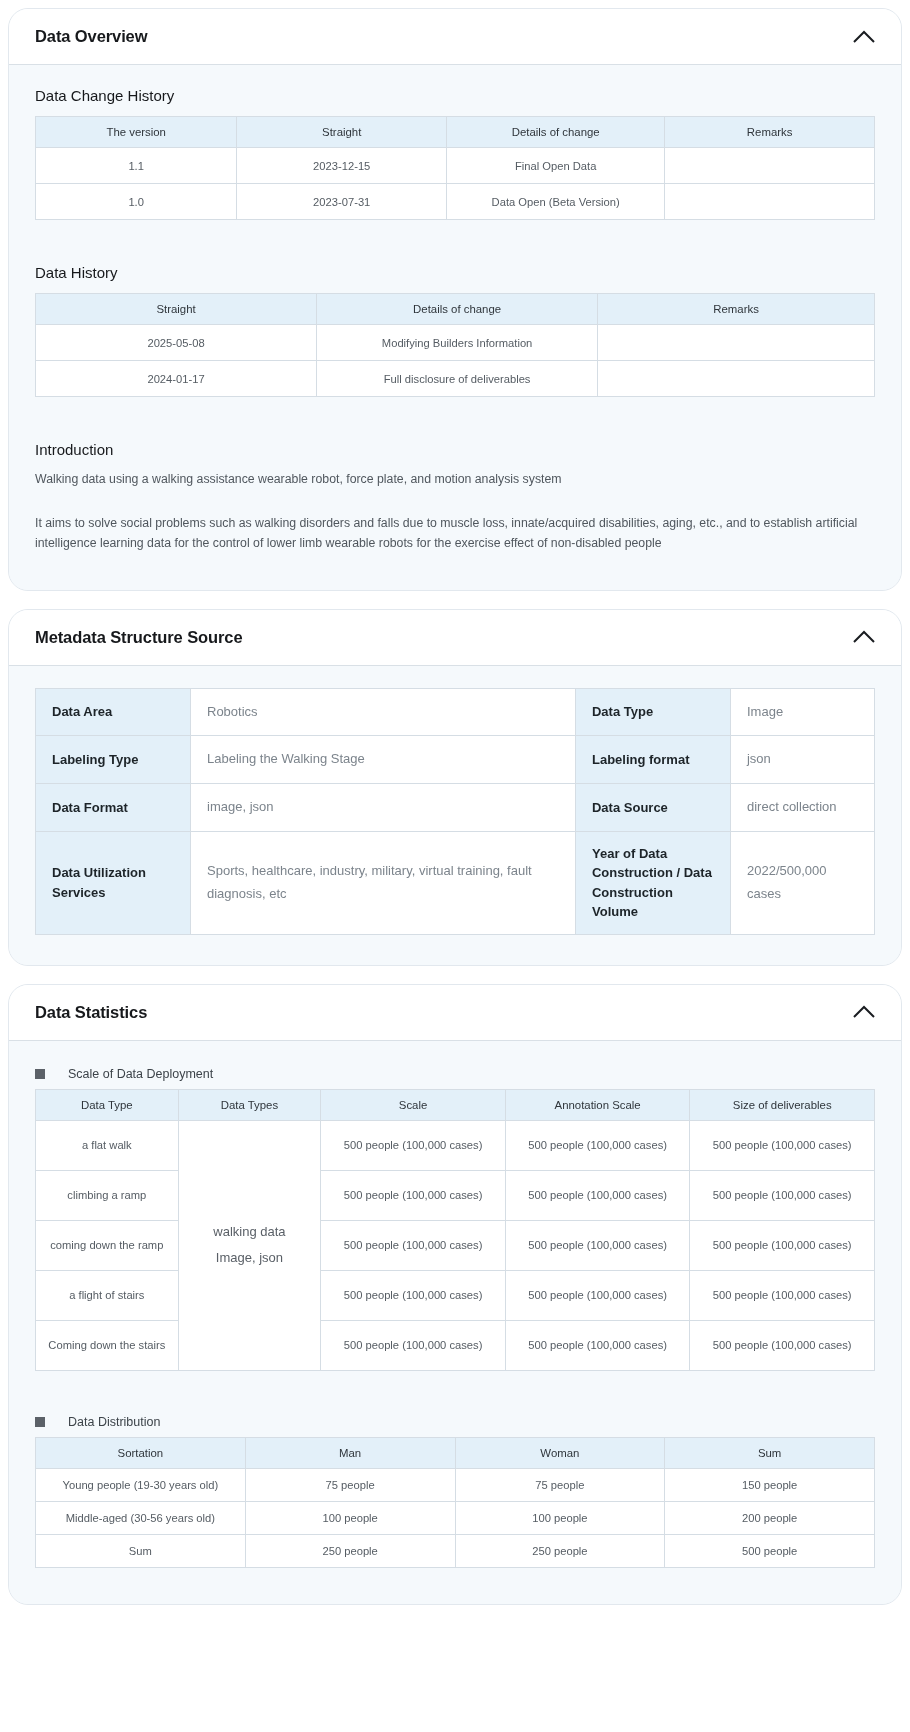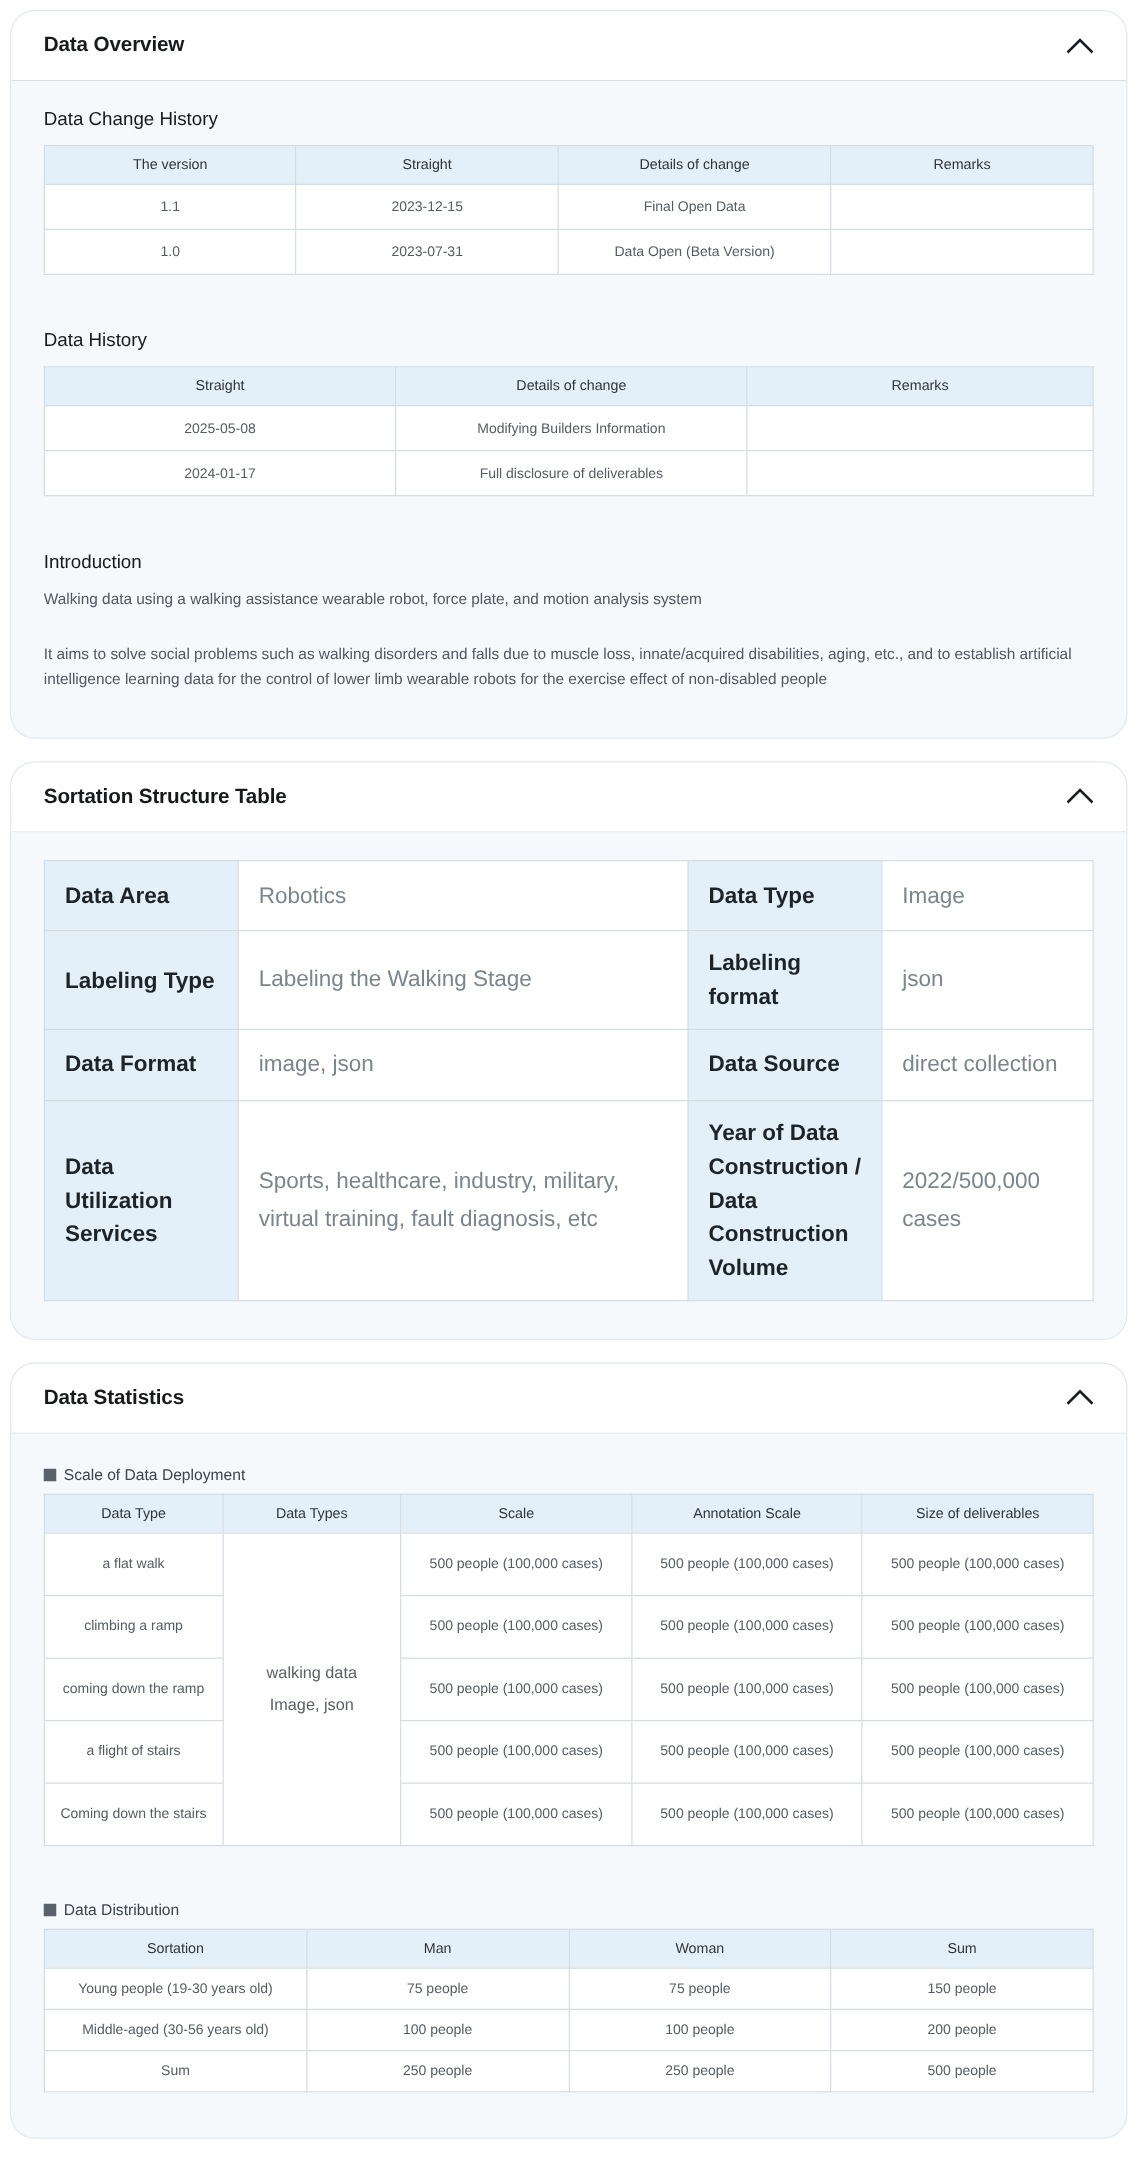--- a/index.html
+++ b/index.html
@@ -83,40 +83,40 @@
   }
   .h-history td { height: 36px; }
   
   table.meta {
     width: 100%;
     border-collapse: collapse;
     background: #ffffff;
   }
   table.meta td {
     border: 1px solid #d5dde4;
-    font-size: 18px;
+    font-size: 13px;
     padding: 12px 16px;
     vertical-align: middle;
   }
   table.meta td.key {
     background: #e3f0f9;
     color: #1d2429;
     font-weight: bold;
     width: 155px;
     line-height: 1.5;
   }
   table.meta td.val {
     color: #7c848c;
     line-height: 1.75;
   }
   
   .sub-head {
     display: flex;
     align-items: center;
-    gap: 6px;
+    gap: 23px;
     font-size: 12.5px;
     color: #3c4349;
     margin: 4px 0 8px 0;
   }
   .sq {
     width: 10px; height: 10px;
     background: #5b6168;
     display: inline-block;
     flex: none;
   }
@@ -203,21 +203,21 @@
     <p class="para">Walking data using a walking assistance wearable robot, force plate, and motion analysis system</p>
 
     <div style="height:18px"></div>
 
     <p class="para">It aims to solve social problems such as walking disorders and falls due to muscle loss, innate/acquired disabilities, aging, etc., and to establish artificial intelligence learning data for the control of lower limb wearable robots for the exercise effect of non-disabled people</p>
   </div>
 </div>
 
 <div class="card">
   <div class="card-header">
-    <div class="card-title">Sortation Structure Table</div>
+    <div class="card-title">Metadata Structure Source</div>
     <span class="chevron">
       <svg width="26" height="18" viewBox="0 0 26 18">
           <path d="M3 14 L13 4 L23 14" fill="none" stroke="#1a1d21" stroke-width="2"></path>
         </svg>
     </span>
   </div>
   <div class="card-body">
     <table class="meta">
       <tbody>
         <tr>

